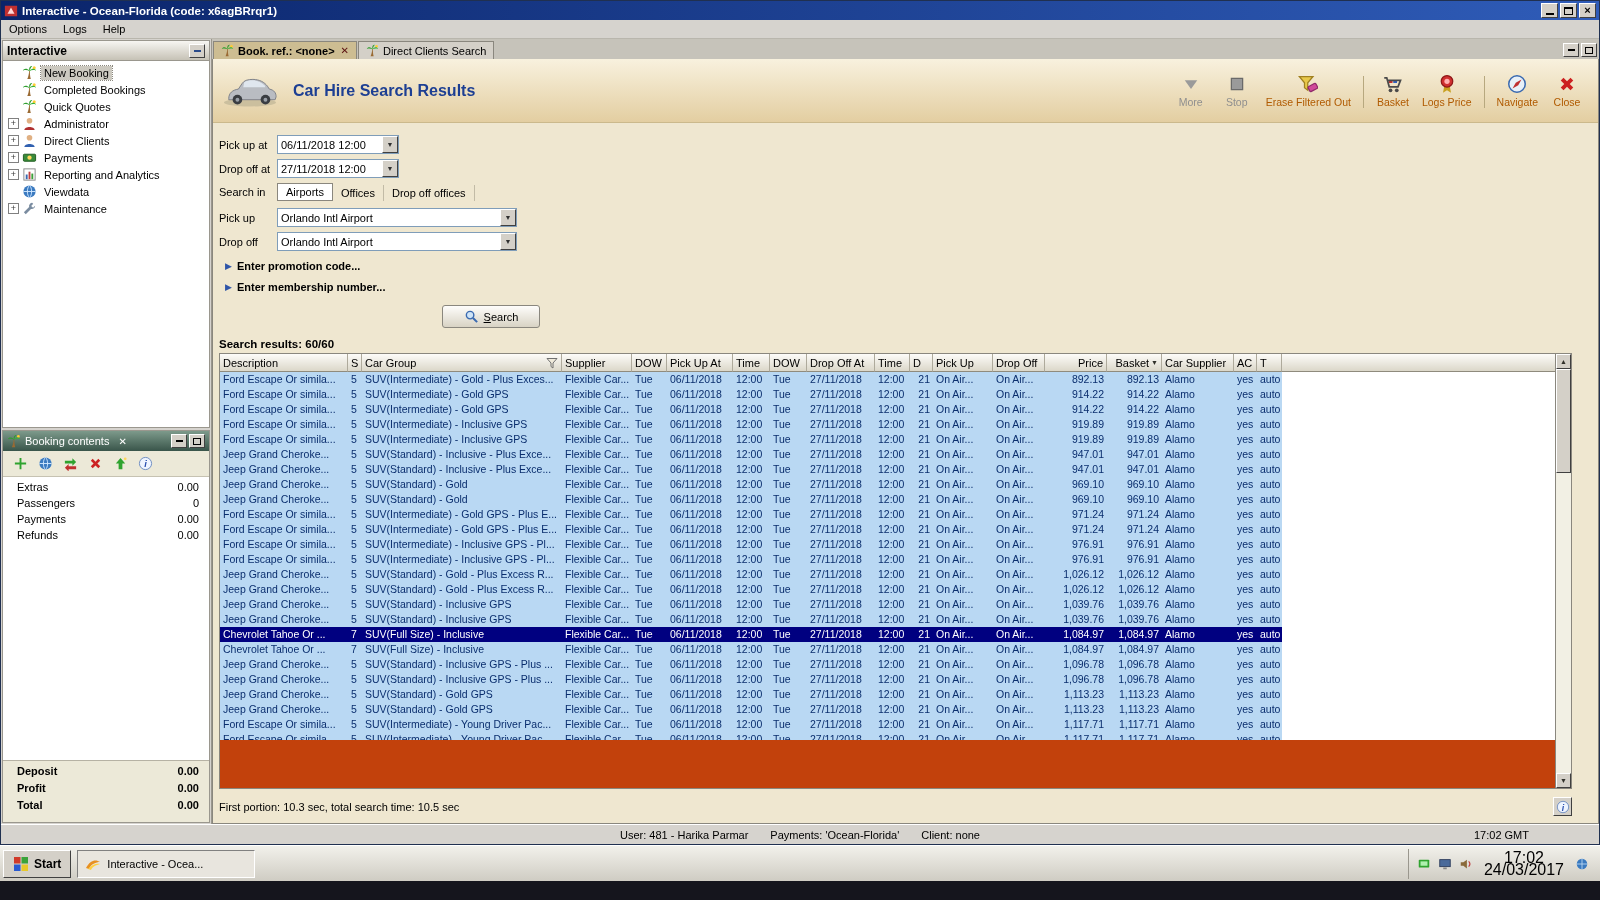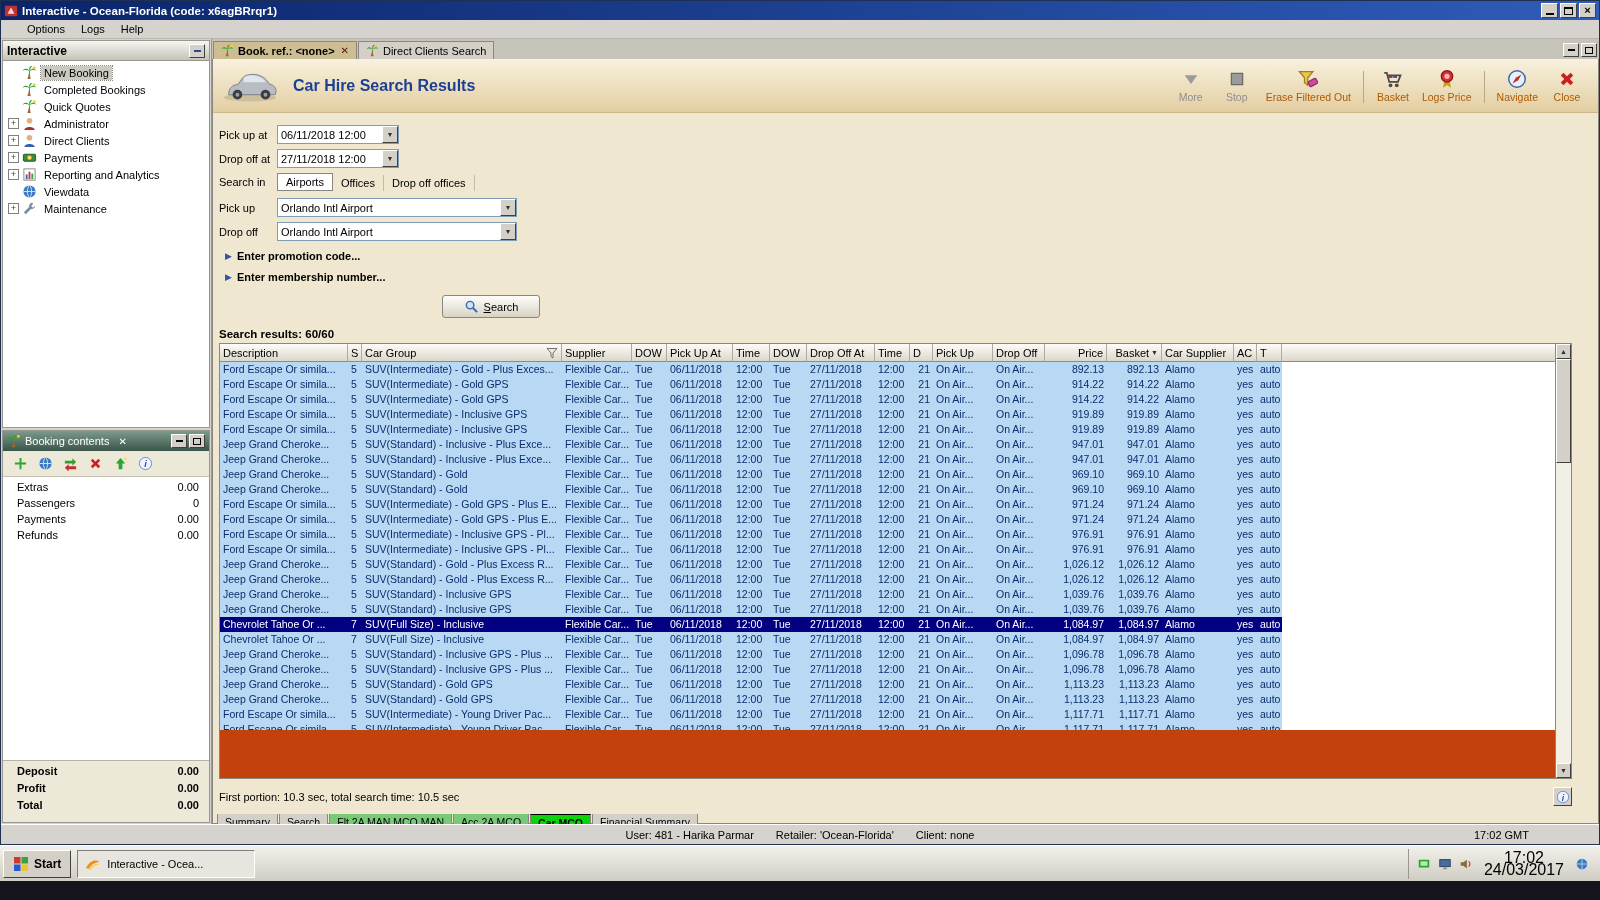--- a/index.html
+++ b/index.html
@@ -14,21 +14,21 @@
   
   .titlebar { height:19px; background:linear-gradient(to right,#0a246a,#2f5cb8); color:#fff; display:flex; align-items:center; padding:0 3px; flex:none; }
   .titlebar .appicon { width:14px; height:14px; margin-right:4px; flex:none; }
   .titlebar .ttext { font-weight:bold; font-size:11.5px; flex:1; white-space:nowrap; overflow:hidden; }
   .winbtn { width:17px; height:15px; margin-left:2px; display:flex; align-items:center; justify-content:center; font-size:9px; color:#000; flex:none; }
   .winbtn .minbar { width:8px; height:2px; background:#000; margin-top:7px; }
   .winbtn .maxbox { width:9px; height:8px; border:1px solid #000; border-top-width:2px; }
   .winbtn .xglyph { font-weight:bold; font-size:11px; line-height:1; }
 
   
-  .menubar { height:19px; display:flex; align-items:center; padding-left:18px; border-bottom:1px solid #b9b6ad; flex:none; }
+  .menubar { height:19px; display:flex; align-items:center; padding-left:0; border-bottom:1px solid #b9b6ad; flex:none; }
   .menu-item { padding:2px 8px; }
 
   
   .app-body { flex:1; display:flex; min-height:0; }
   .left-col { width:211px; flex:none; display:flex; flex-direction:column; border-right:1px solid #9a978e; background:#d6d3ce; }
 
   
   .ipanel { height:388px; margin:1px; border:1px solid #9a978e; display:flex; flex-direction:column; background:#fff; flex:none; }
   .ipanel-head { height:20px; flex:none; background:linear-gradient(#f7f6f2,#c6c2b6); border-bottom:1px solid #9a978e; display:flex; align-items:center; padding:0 4px; }
   .ipanel-title { font-weight:bold; font-size:12px; flex:1; }
@@ -63,21 +63,21 @@
   .doc-tabs { display:flex; align-items:flex-end; flex:1; }
   .doc-tab { height:18px; display:flex; align-items:center; gap:4px; padding:0 7px; border:1px solid #8a877e; border-bottom:none; background:#d4d0c8; margin-right:1px; white-space:nowrap; }
   .doc-tab.active { background:#cdbd92; font-weight:bold; }
   .dticon { width:13px; height:13px; }
   .dtclose { color:#5a1010; font-weight:bold; font-size:10px; padding-left:2px; }
   .mdi-btns { display:flex; gap:2px; padding-bottom:2px; }
 
   .main-panel { flex:1; border:1px solid #8a877e; border-top:none; background:#efe7d0; display:flex; flex-direction:column; min-height:0; }
 
   
-  .page-header { height:54px; flex:none; background:linear-gradient(#f8f1de,#e3cea1); border-bottom:1px solid #cbb98c; display:flex; align-items:center; padding:0 8px; }
+  .page-header { height:64px; flex:none; background:linear-gradient(#f8f1de,#e3cea1); border-bottom:1px solid #cbb98c; display:flex; align-items:center; padding:0 8px; }
   .car-img { width:58px; height:38px; flex:none; }
   .page-title { color:#1d3f93; font-size:16px; font-weight:bold; margin-left:14px; white-space:nowrap; }
   .page-toolbar { margin-left:auto; display:flex; align-items:flex-start; gap:12px; padding-right:6px; }
   .tb-btn { display:flex; flex-direction:column; align-items:center; gap:2px; color:#b05a00; font-size:10.5px; min-width:34px; white-space:nowrap; }
   .tb-btn.disabled { color:#8f8f8f; }
   .tbic { width:20px; height:20px; }
   .tb-sep { width:1px; align-self:stretch; background:#b7a87f; margin-top:2px; }
 
   
   .form-area { padding:12px 0 0 6px; flex:none; }
@@ -1160,21 +1160,21 @@
             <div class="btab active" style="background: rgb(11, 212, 11);">Car MCO</div>
             <div class="btab">Financial Summary</div>
           </div>
 
       </div>
     </div>
   </div>
 
   <div class="status-bar">
     <span>User: 481 - Harika Parmar</span>
-    <span>Retailer: 'Ocean-Florida'</span>
+    <span>Payments: 'Ocean-Florida'</span>
     <span>Client: none</span>
     <span class="sb-time">17:02 GMT</span>
   </div>
 
 </div>
 
 <div class="taskbar">
   <div class="start-btn btn3d">
     <span class="tbi">
         <svg viewBox="0 0 16 16">

